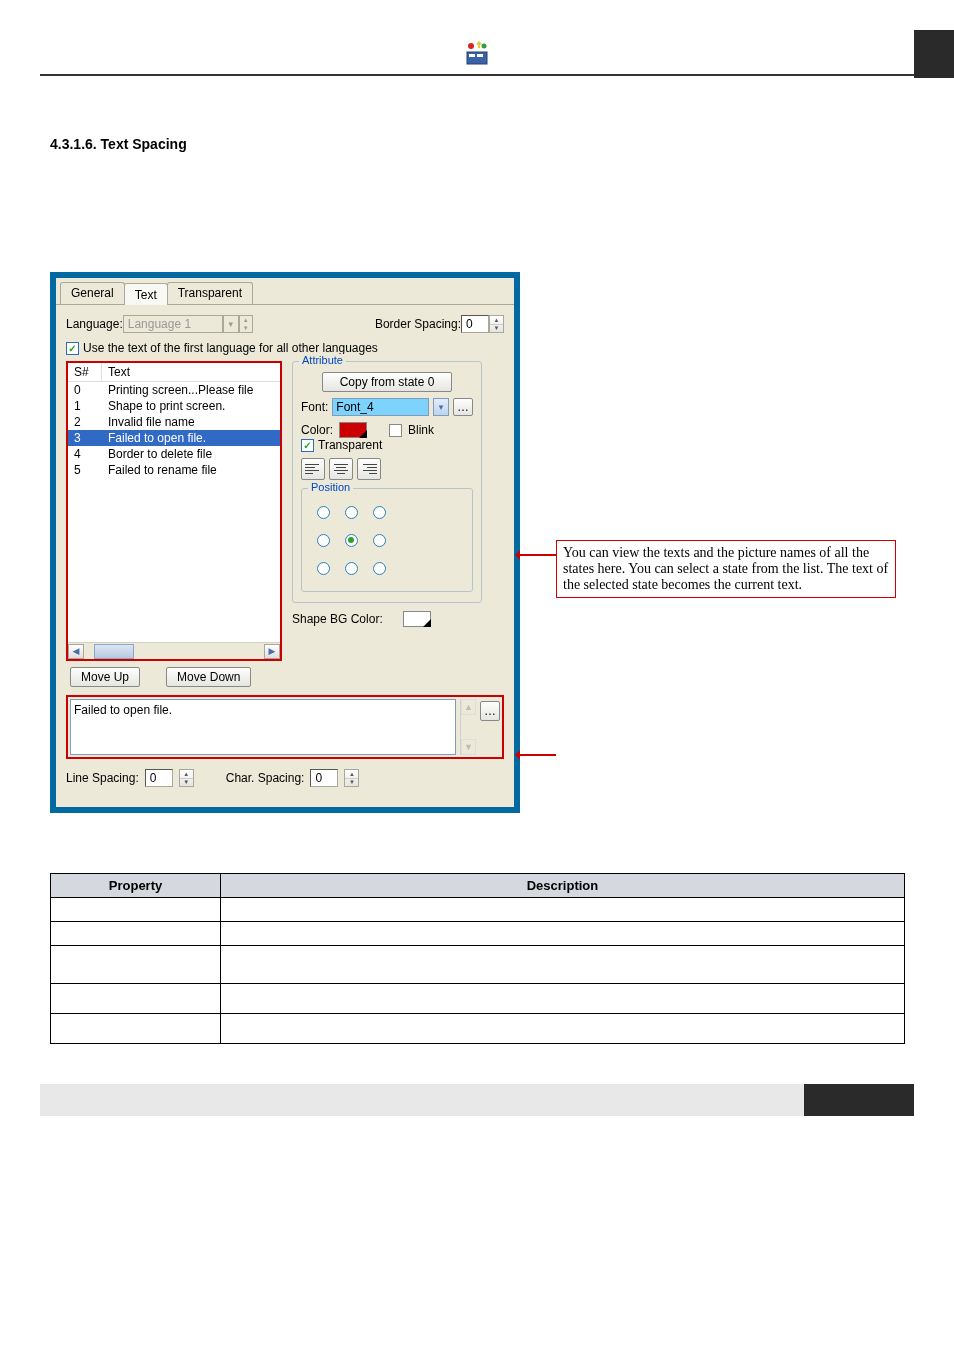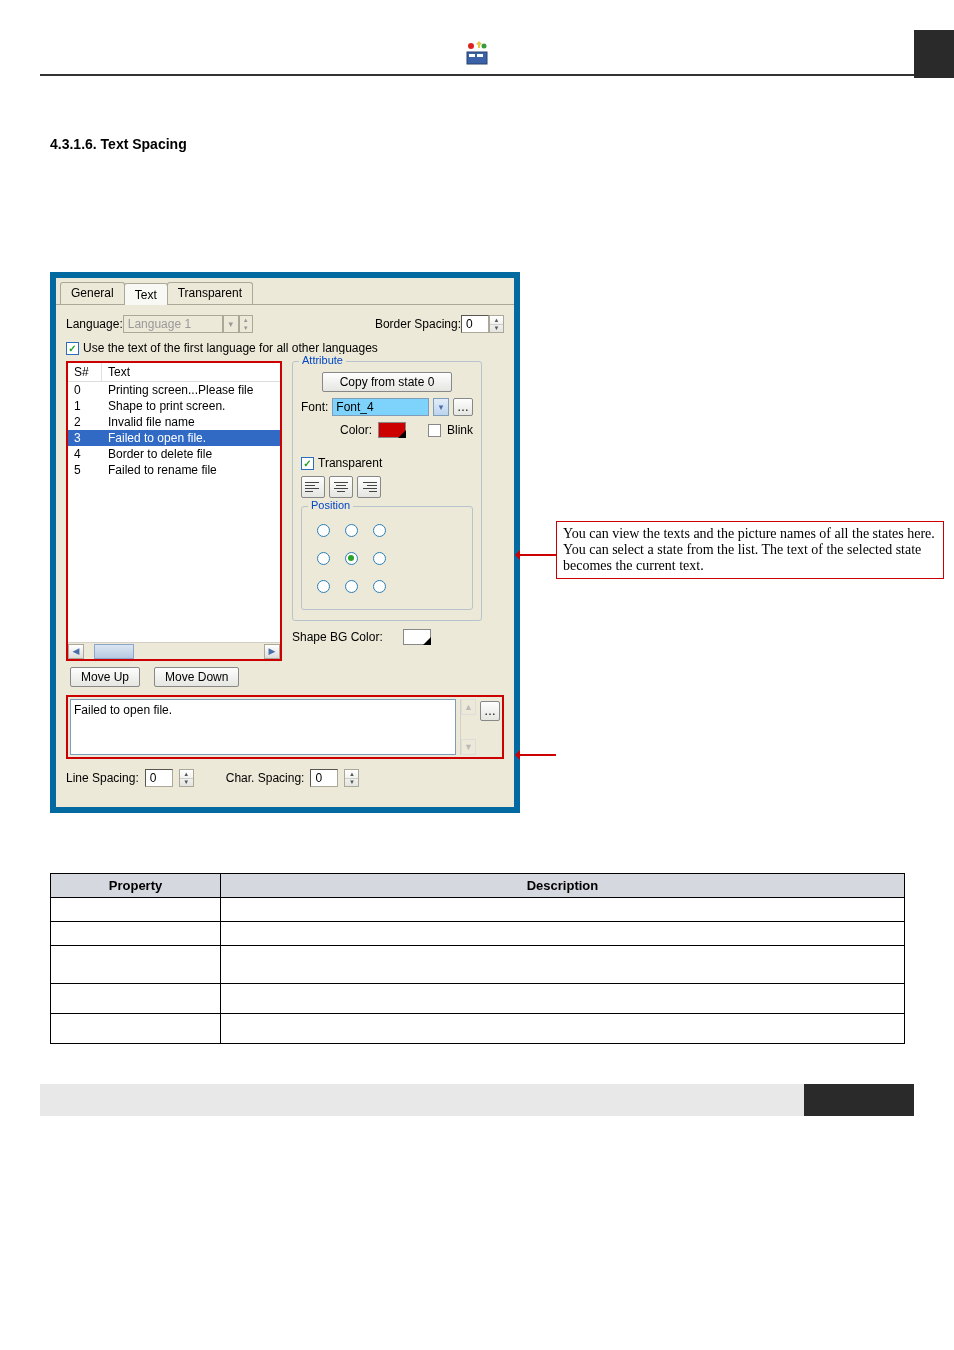--- a/index.html
+++ b/index.html
@@ -171,21 +171,21 @@
   }
   .sb-btn {
     width:16px;height:15px;border:1px solid #aca899;
     background:linear-gradient(#fff,#ddd);
     display:flex;align-items:center;justify-content:center;
     font-size:9px;color:#4a6ea9;
   }
   .sb-track {flex:1;background:#ece9d8;height:15px;position:relative;}
   .sb-thumb {position:absolute;left:10px;top:0;width:40px;height:15px;
     background:linear-gradient(#dbe6f4,#b8c9e0);border:1px solid #8ba6c9;}
-  .move-btns {display:flex;gap:14px;margin-top:6px;padding:0 4px;}
+  .move-btns {display:flex;gap:26px;margin-top:6px;padding:0 4px;}
   .btn {
     border:1px solid #888;background:linear-gradient(#fefefe,#e5e5e1);
     padding:2px 10px;border-radius:2px;cursor:pointer;
   }
   .fieldset {
     border:1px solid #b8c4cc;border-radius:3px;
     margin:0;padding:8px;position:relative;
   }
   .legend {
     position:absolute;top:-8px;left:6px;background:#ece9d8;
@@ -207,21 +207,21 @@
     background:linear-gradient(#e2edf9,#bcd4ee);
     display:flex;align-items:center;justify-content:center;
     font-size:9px;color:#4a6ea9;
   }
   .ellipsis-btn {
     width:20px;height:18px;border:1px solid #888;
     background:linear-gradient(#fefefe,#e5e5e1);
     display:flex;align-items:center;justify-content:center;
     border-radius:2px;cursor:pointer;
   }
-  .color-row {display:flex;align-items:center;gap:6px;margin-bottom:18px;justify-content:flex-end;}
+  .color-row {display:flex;align-items:center;gap:6px;margin-bottom:0;}
   .color-swatch {
     width:28px;height:16px;border:1px solid #888;background:#c00;
     position:relative;
   }
   .color-swatch::after {
     content:"";position:absolute;right:-1px;bottom:-1px;
     border:4px solid transparent;border-right-color:#000;border-bottom-color:#000;
   }
   .color-swatch.white {background:#fff;}
   .align-btns {display:flex;gap:4px;margin:4px 0 8px 0;}
@@ -265,21 +265,21 @@
     display:flex;align-items:center;justify-content:center;
     font-size:9px;color:#bbb;
   }
   .ta-scroll .mid{flex:1;}
   .bottom-row {display:flex;align-items:center;gap:6px;margin-top:10px;}
   .callout {
     border:1px solid #c00;padding:4px 6px;
     font-family:"Times New Roman",serif;font-size:14px;
     background:#fff;
   }
-  .callout1 {position:absolute;left:506px;top:249px;width:388px;}
+  .callout1 {position:absolute;left:506px;top:268px;width:340px;}
   .callout2 {position:absolute;left:506px;top:466px;width:240px;}
   .arrow-line1 {
     position:absolute;left:466px;top:282px;width:40px;height:2px;background:#c00;
   }
   .arrow-line1::before {
     content:"";position:absolute;left:-6px;top:-4px;
     border:5px solid transparent;border-right-color:#c00;
   }
   .arrow-line2 {
     position:absolute;left:466px;top:482px;width:40px;height:2px;background:#c00;

